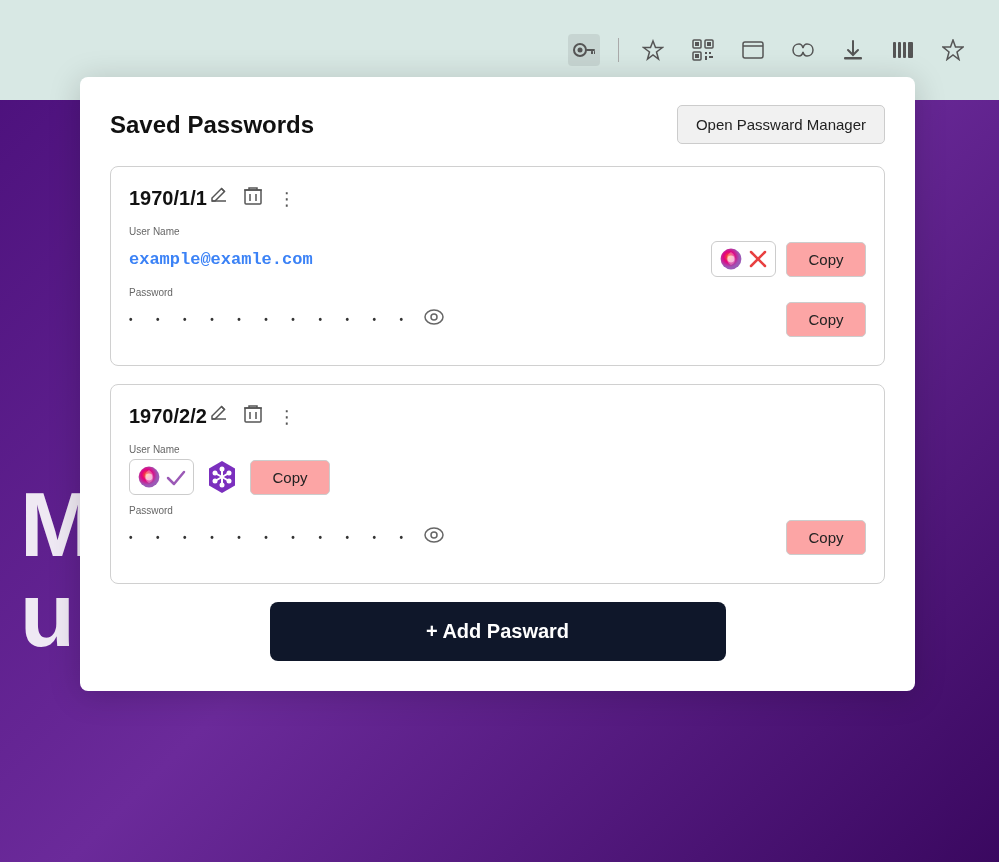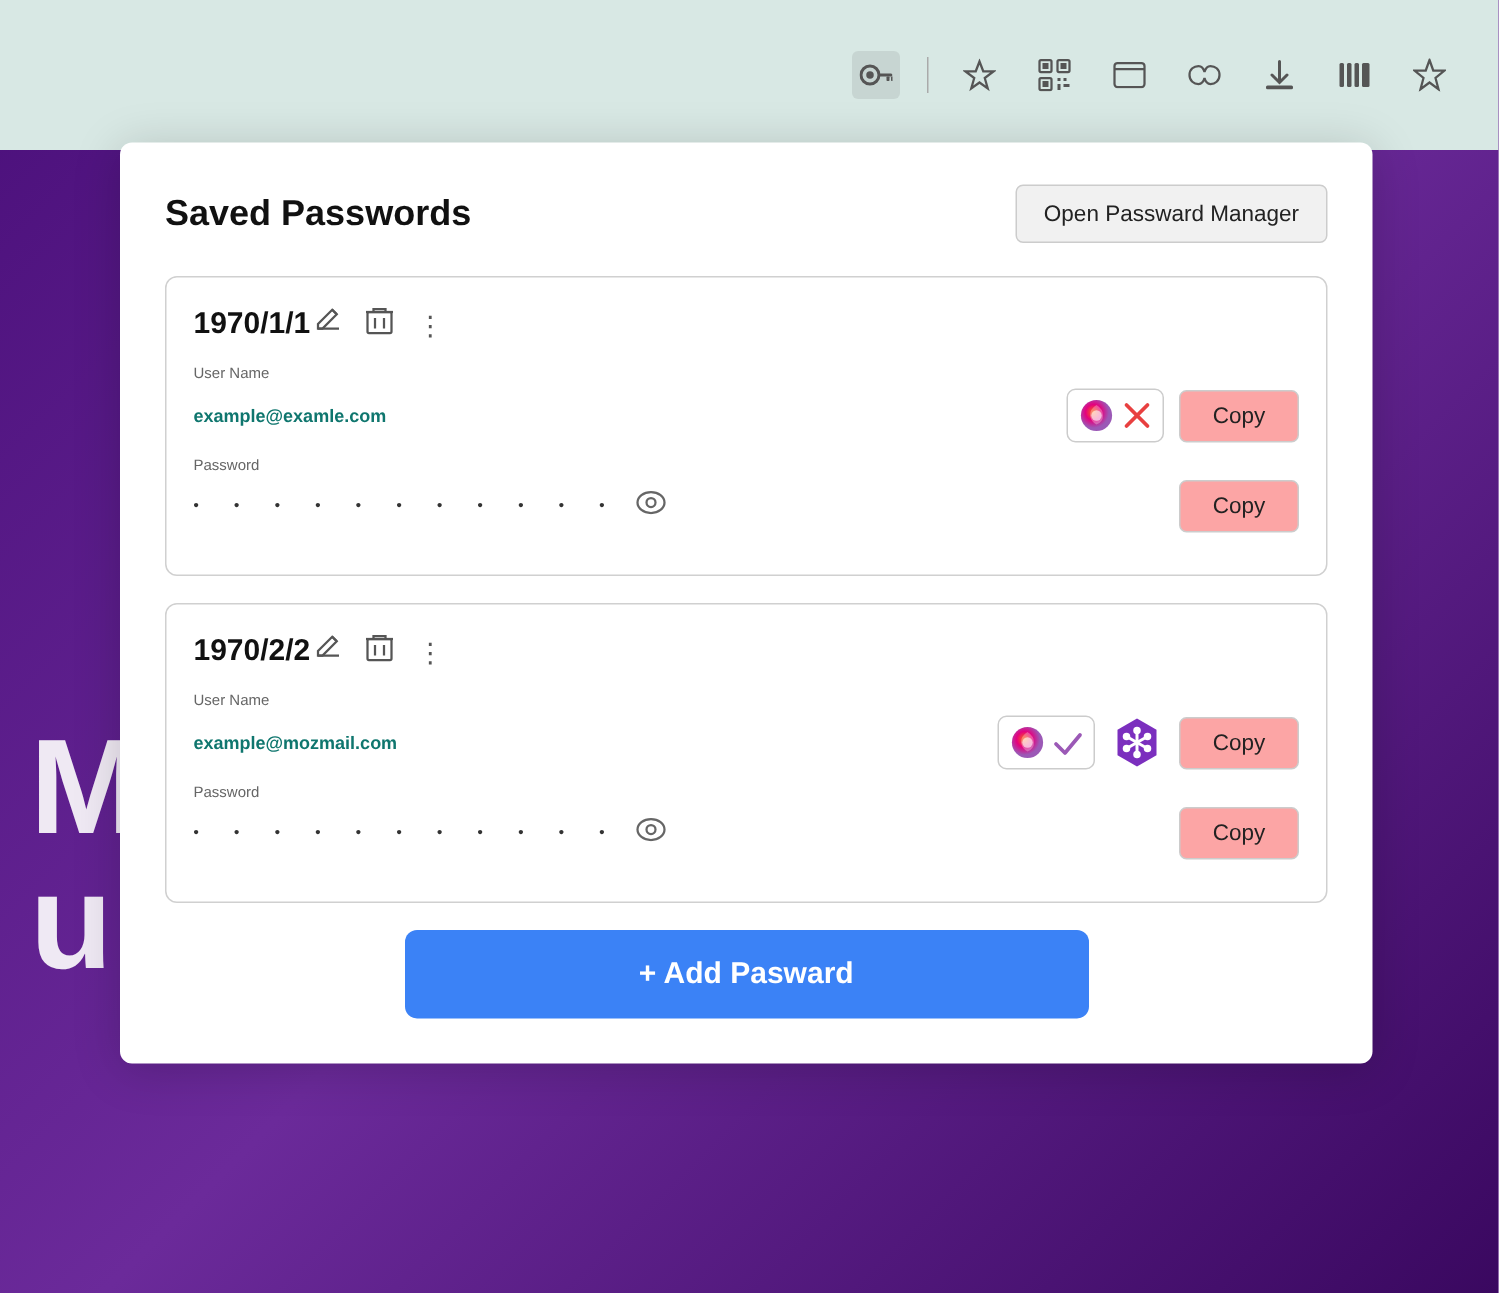--- a/index.html
+++ b/index.html
@@ -63,21 +63,21 @@
 
     .toolbar-divider {
       width: 1px;
       height: 24px;
       background: #aaa;
     }
 
     
     .popup {
       position: absolute;
-      top: 95px;
+      top: 77px;
       left: 80px;
       width: 835px;
       background: #ffffff;
       border-radius: 8px;
       box-shadow: 0 4px 32px rgba(0,0,0,0.18);
       padding: 28px 30px 30px 30px;
     }
 
     .popup-header {
       display: flex;
@@ -143,23 +143,24 @@
     }
 
     .field-row {
       display: flex;
       align-items: center;
       justify-content: space-between;
       margin-bottom: 10px;
     }
 
     .field-value {
-      font-size: 12px;
+      font-size: 17px;
       font-weight: 600;
-      color: #0f766e;
+      color: #3b82f6;
+      font-family: Liberation Mono, monospace;
     }
 
     .copy-btn {
       background: #fca5a5;
       border: 1px solid #ccc;
       border-radius: 5px;
       padding: 8px 18px;
       font-size: 15px;
       color: #222;
       cursor: pointer;
@@ -190,21 +191,21 @@
       padding: 4px 6px;
       gap: 3px;
       background: #fff;
     }
 
     
     .add-password-btn {
       display: block;
       width: 456px;
       margin: 8px auto 0;
-      background: #3b82f6;
+      background: #0f172a;
       color: white;
       border: none;
       border-radius: 8px;
       padding: 18px 0;
       font-size: 20px;
       font-weight: 600;
       cursor: pointer;
       text-align: center;
     }
 
@@ -394,21 +395,20 @@
             <line x1="0" y1="4" x2="18" y2="4" stroke="#555" stroke-width="1.5"></line>
             <path d="M5 4 L5 2 L13 2 L13 4" stroke="#555" stroke-width="1.5" fill="none"></path>
           </svg>
         </span>
         <span class="card-action-icon">⋮</span>
       </div>
     </div>
 
     <div class="field-label">User Name</div>
     <div class="field-row">
-      <span class="field-value">example@mozmail.com</span>
       <div style="display:flex;align-items:center;gap:10px;">
 
         <div class="brand-badge">
           <svg class="quantum-icon" viewBox="0 0 30 30" fill="none">
             <circle cx="15" cy="15" r="12" fill="url(#grad2)"></circle>
             <defs>
               <radialGradient id="grad2" cx="40%" cy="40%">
                 <stop offset="0%" stop-color="#ff6611"></stop>
                 <stop offset="50%" stop-color="#e5007e"></stop>
                 <stop offset="100%" stop-color="#9b59b6"></stop>

